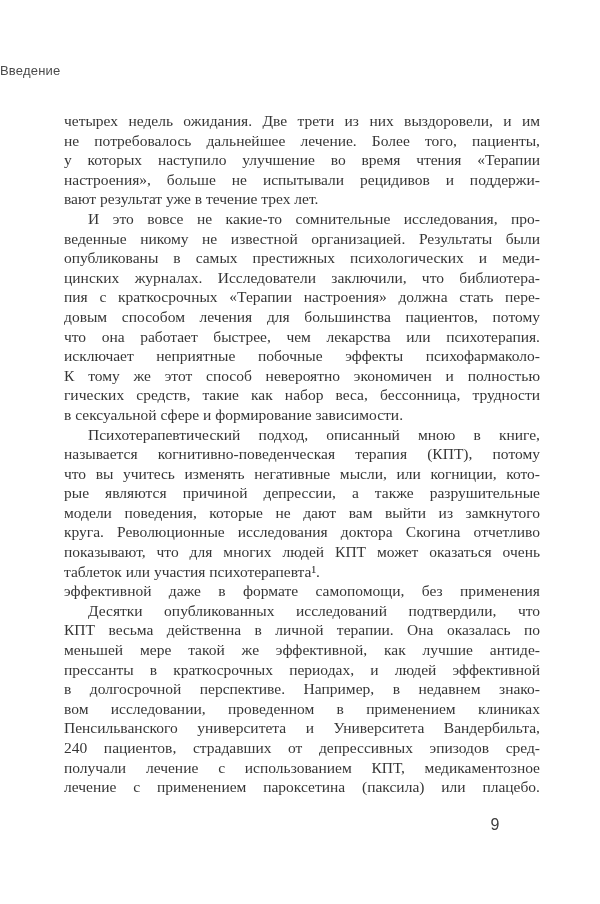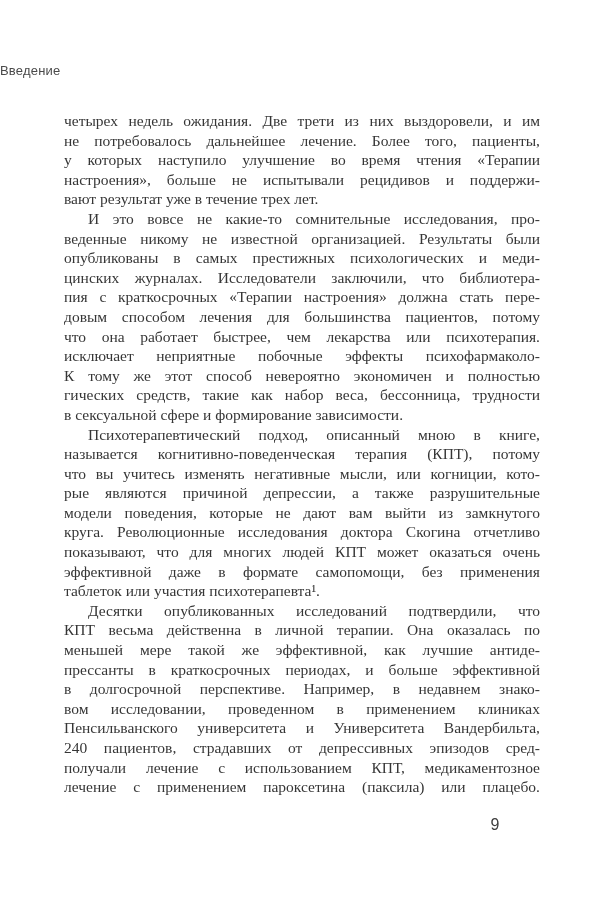--- a/index.html
+++ b/index.html
@@ -89,26 +89,26 @@
       <div class="line">К тому же этот способ невероятно экономичен и полностью</div>
       <div class="line">гических средств, такие как набор веса, бессонница, трудности</div>
       <div class="line lastline">в сексуальной сфере и формирование зависимости.</div>
       <div class="line indent">Психотерапевтический подход, описанный мною в книге,</div>
       <div class="line">называется когнитивно-поведенческая терапия (КПТ), потому</div>
       <div class="line">что вы учитесь изменять негативные мысли, или когниции, кото-</div>
       <div class="line">рые являются причиной депрессии, а также разрушительные</div>
       <div class="line">модели поведения, которые не дают вам выйти из замкнутого</div>
       <div class="line">круга. Революционные исследования доктора Скогина отчетливо</div>
       <div class="line">показывают, что для многих людей КПТ может оказаться очень</div>
+      <div class="line lastline">таблеток или участия психотерапевта¹.</div>
       <div class="line">эффективной даже в формате самопомощи, без применения</div>
-      <div class="line lastline">таблеток или участия психотерапевта¹.</div>
       <div class="line indent">Десятки опубликованных исследований подтвердили, что</div>
       <div class="line">КПТ весьма действенна в личной терапии. Она оказалась по</div>
       <div class="line">меньшей мере такой же эффективной, как лучшие антиде-</div>
-      <div class="line">прессанты в краткосрочных периодах, и больше эффективной</div>
+      <div class="line">прессанты в краткосрочных периодах, и людей эффективной</div>
       <div class="line">в долгосрочной перспективе. Например, в недавнем знако-</div>
       <div class="line">вом исследовании, проведенном в применением клиниках</div>
       <div class="line">Пенсильванского университета и Университета Вандербильта,</div>
       <div class="line">240 пациентов, страдавших от депрессивных эпизодов сред-</div>
       <div class="line">получали лечение с использованием КПТ, медикаментозное</div>
       <div class="line">лечение с применением пароксетина (паксила) или плацебо.</div>
     </div>
 
   <div class="page-number">9</div>
 </div>

